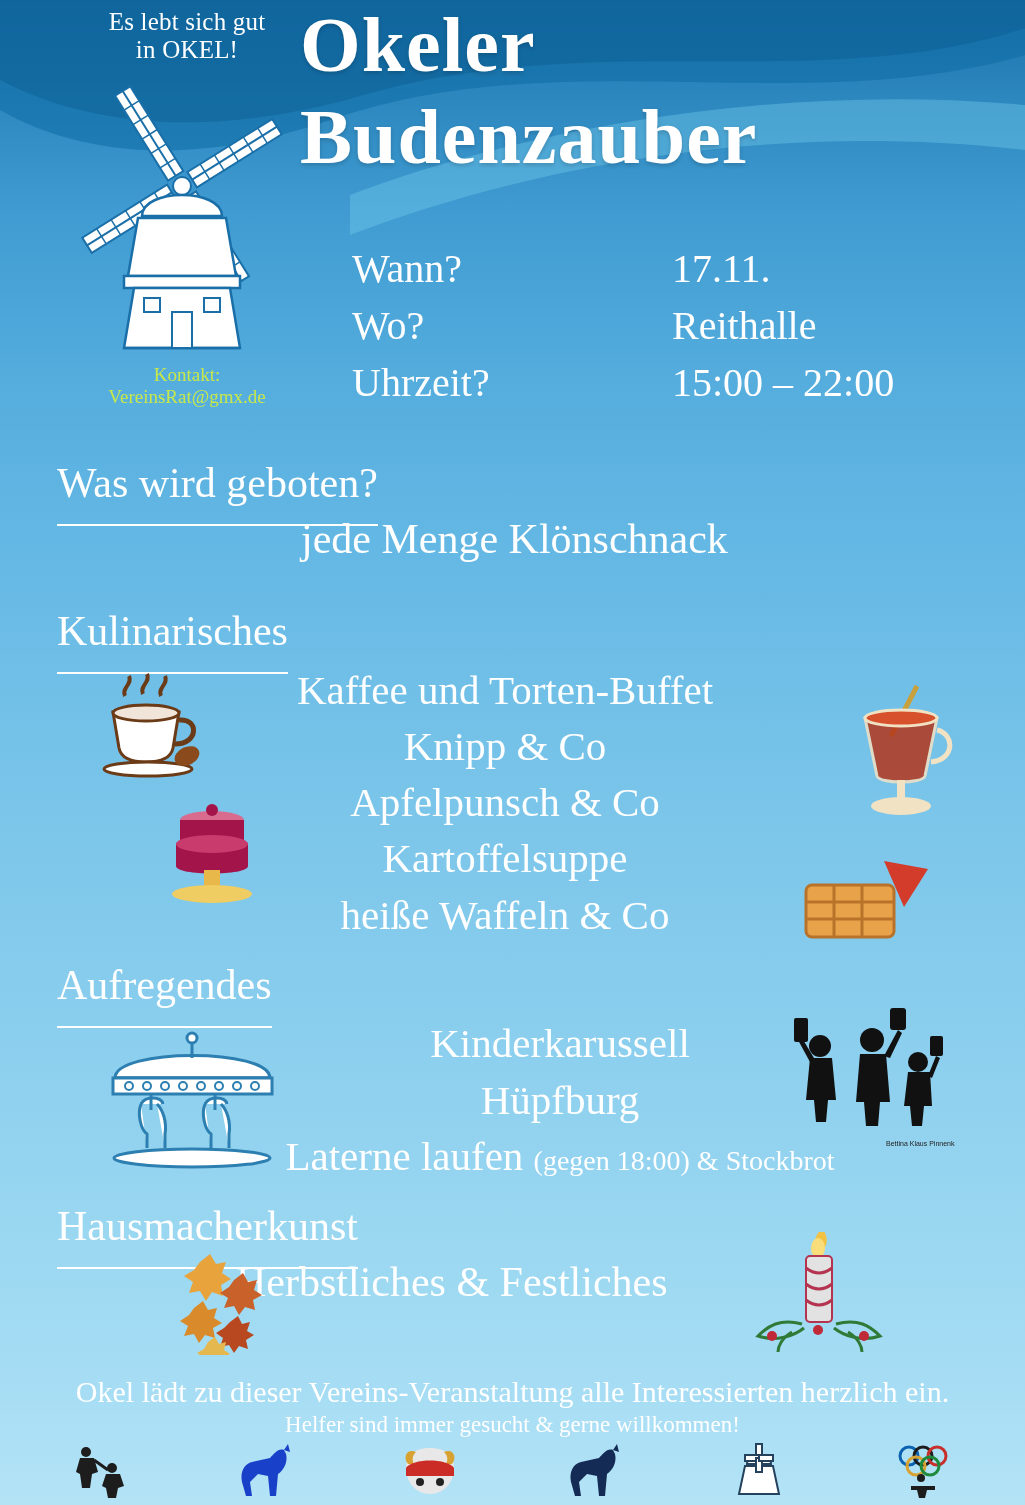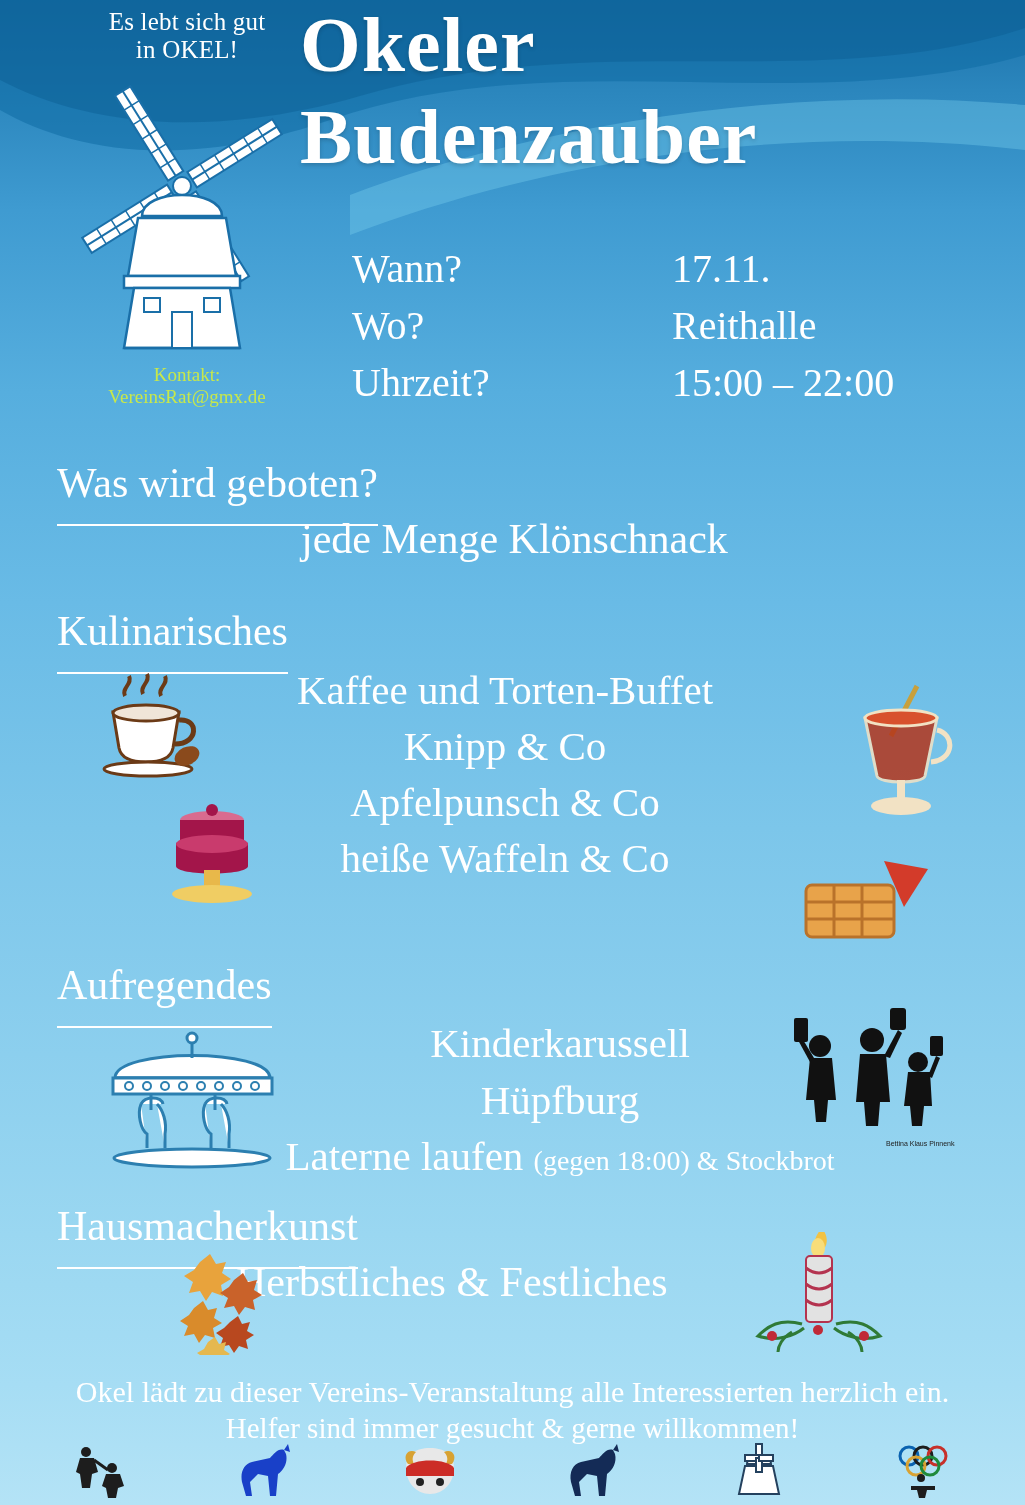--- a/index.html
+++ b/index.html
@@ -167,21 +167,21 @@
     width: 1025px;
     text-align: center;
     font-size: 30px;
   }
   .footer-2 {
     position: absolute;
     left: 0;
     top: 1412px;
     width: 1025px;
     text-align: center;
-    font-size: 29px;
+    font-size: 23px;
   }
   .footer-icons {
     position: absolute;
     left: 0;
     top: 1440px;
     width: 1025px;
     height: 65px;
     display: flex;
     align-items: center;
     justify-content: space-around;
@@ -300,20 +300,21 @@
   </div>
 
   <div class="section-head h-angebot">Was wird geboten?</div>
   <div class="sub-angebot">jede Menge Klönschnack</div>
 
   <div class="section-head h-kulinarisches">Kulinarisches</div>
   <div class="kul-list">
     <div>Kaffee und Torten-Buffet</div>
     <div>Knipp &amp; Co</div>
     <div>Apfelpunsch &amp; Co</div>
+    <div>Kartoffelsuppe</div>
     <div>heiße Waffeln &amp; Co</div>
   </div>
 
   <svg class="art art-coffee" width="115" height="110" viewBox="0 0 115 110">
     <g fill="none" stroke="#6b3a16" stroke-width="3">
       <path d="M30,28 C26,20 38,16 34,8" stroke-width="4"></path>
       <path d="M48,26 C44,18 56,14 52,6" stroke-width="4"></path>
       <path d="M66,28 C62,20 74,16 70,8" stroke-width="4"></path>
     </g>
     <path d="M18,44 L84,44 L78,80 C76,90 66,94 51,94 C36,94 26,90 24,80 Z" fill="#ffffff" stroke="#6b3a16" stroke-width="3"></path>

